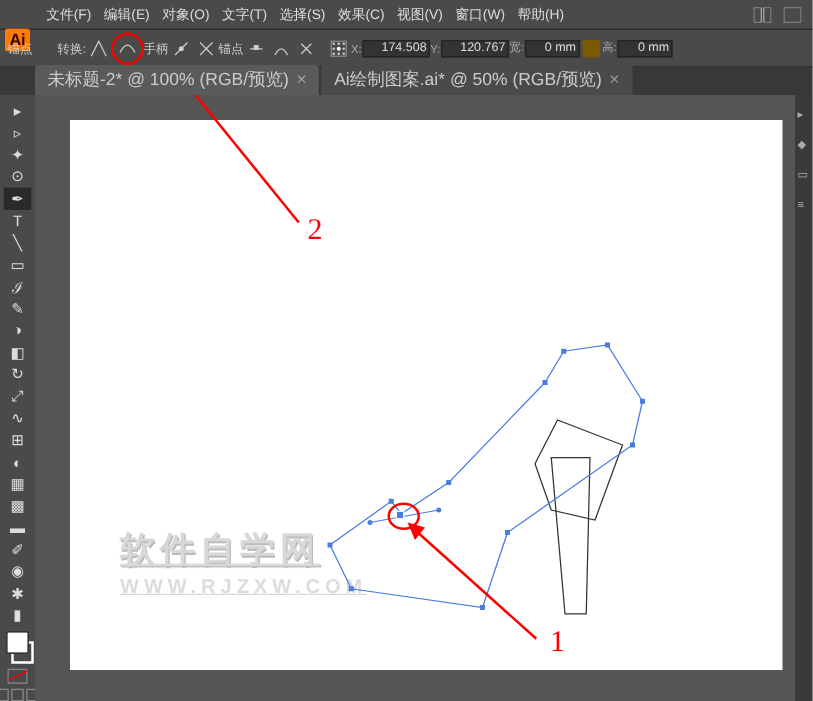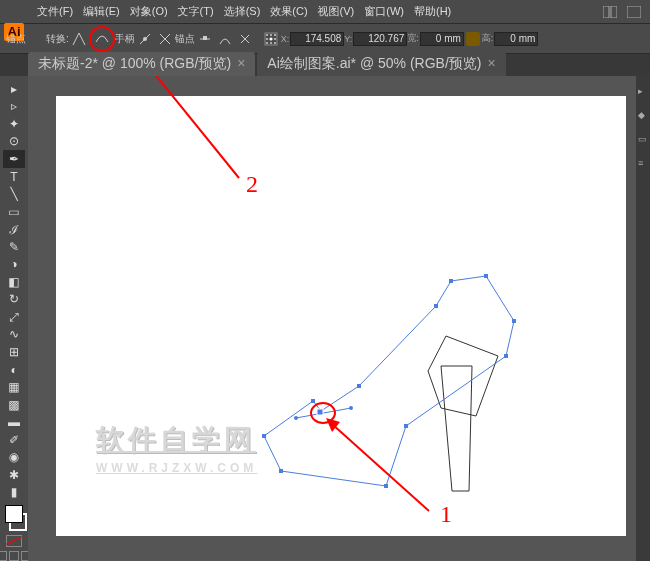--- a/index.html
+++ b/index.html
@@ -45,21 +45,21 @@
   
   .shoe-svg { position: absolute; left: 0; top: 0; }
   
   .annotation { position: absolute; pointer-events: none; }
   .circle-mark { border: 2px solid #f00; border-radius: 50%; }
   .arrow-svg { position: absolute; }
   .hand-num { color: #f00; font-size: 24px; font-family: "Comic Sans MS", cursive; position: absolute; }
   
   .watermark { position: absolute; left: 40px; top: 325px; color: #d8d8d8; font-weight: bold; pointer-events:none; text-align:left;text-decoration:underline;}
   .watermark .cn { font-size: 28px; letter-spacing: 4px; text-shadow: 1px 1px 0 #bbb; }
-  .watermark .en { font-size: 12px; letter-spacing: 4px; color:#dcdcdc; margin-top:2px;}
+  .watermark .en { font-size: 16px; letter-spacing: 4px; color:#dcdcdc; margin-top:2px;}
   
   .right-strip { width: 14px; background: #3a3a3a; display:flex; flex-direction:column; align-items:center; padding-top:10px; gap:14px;}
   .r-icon{width:10px;height:10px; color:#aaa; font-size:9px;}
   
   svg { display: block; }
 </style>
 </head>
 <body>
 
 <div class="menu-bar">

